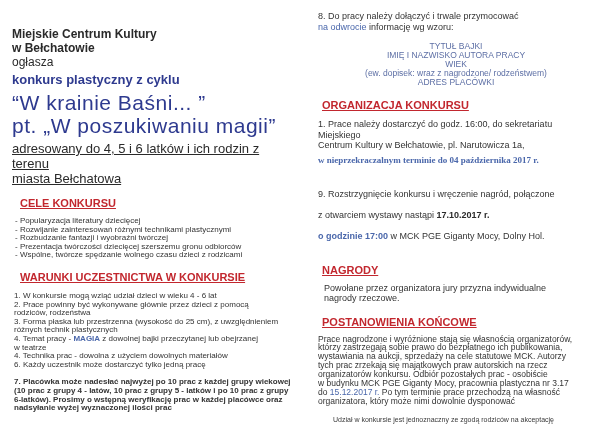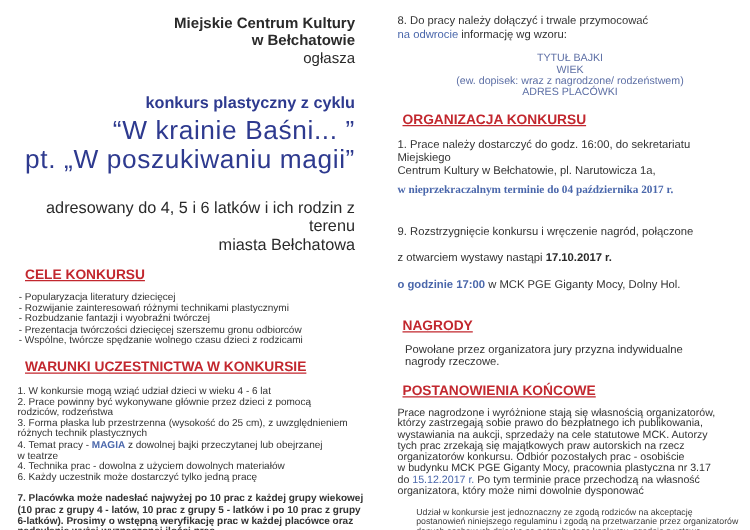--- a/index.html
+++ b/index.html
@@ -9,26 +9,26 @@
     font-family: "Liberation Sans", sans-serif;
     color: #2e2e2e;
     overflow: hidden;
   }
   .page { position: relative; width: 600px; height: 424px; background: #fff; }
 
   .col-left  { position: absolute; left: 12px;  top: 0; width: 292px; }
   .col-right { position: absolute; left: 318px; top: 0; width: 276px; }
 
   
-  .head-block { width: 272px; text-align: right; padding-top: 11px; }
+  .head-block { width: 272px; text-align: left; padding-top: 27px; }
   .org-header { font-size: 12px; line-height: 14px; font-weight: bold; color: #2a2a2a; }
   .announce   { font-size: 12px; line-height: 14px; font-weight: normal; color: #2a2a2a; }
-  .series     { margin-top: 21px; color: #2e3a8f; font-weight: bold; font-size: 13px; line-height: 15px; }
+  .series     { margin-top: 3px; color: #2e3a8f; font-weight: bold; font-size: 13px; line-height: 15px; }
   .big-title  { margin-top: 4px; color: #2e3a8f; font-size: 21px; line-height: 23px; letter-spacing: 0.5px; }
-  .audience   { margin-top: 19px; font-size: 13px; line-height: 15px; color: #2a2a2a; white-space: pre-line; }
+  .audience   { margin-top: 4px; font-size: 13px; line-height: 15px; color: #2a2a2a; white-space: pre-line; text-decoration: underline; }
 
   
   .section-heading {
     color: #c2272e; font-weight: bold; text-decoration: underline;
     font-size: 11px; line-height: 13px;
   }
   .h-left  { margin: 11px 0 0 8px; }
   .h-right { margin: 12px 0 0 4px; }
 
   
@@ -108,20 +108,21 @@
 
   <div class="col-right">
 
     <div class="r-item8">
       <div>8. Do pracy należy dołączyć i trwale przymocować</div>
       <div><span class="blue">na odwrocie</span><span> informację wg wzoru:</span></div>
     </div>
 
     <div class="template-block">
       <div class="template-line">TYTUŁ BAJKI</div>
+      <div class="template-line">IMIĘ I NAZWISKO AUTORA PRACY</div>
       <div class="template-line">WIEK</div>
       <div class="template-line">(ew. dopisek: wraz z nagrodzone/ rodzeństwem)</div>
       <div class="template-line">ADRES PLACÓWKI</div>
     </div>
 
     <div class="section-heading h-right">ORGANIZACJA KONKURSU</div>
 
     <div class="r-item"><span>1. Prace należy dostarczyć do godz. 16:00, do sekretariatu Miejskiego
 Centrum Kultury w Bełchatowie, pl. Narutowicza 1a,</span><span class="bluebold deadline">w nieprzekraczalnym terminie do 04 października 2017 r.</span></div>
 

